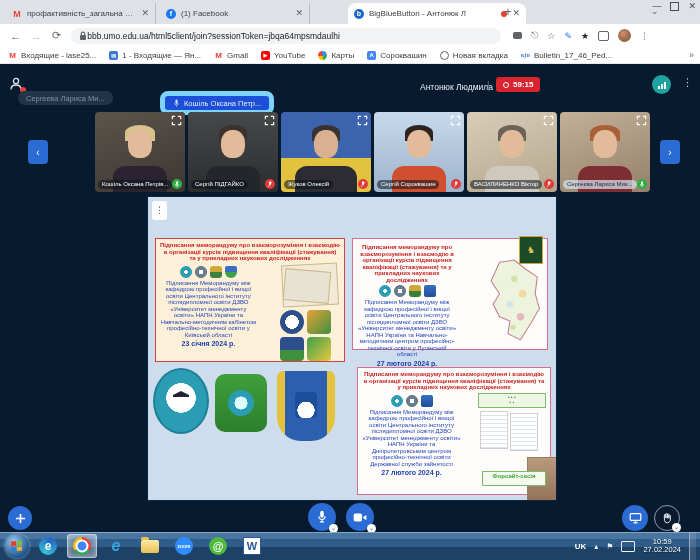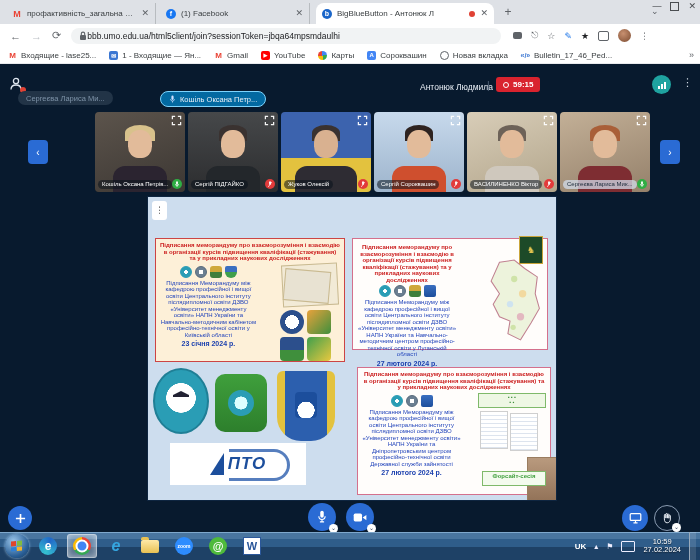--- a/index.html
+++ b/index.html
@@ -4,21 +4,21 @@
 <style>
   html,body{margin:0;padding:0;}
   body{font-family:"Liberation Sans",sans-serif;background:#000;}
   .screen{position:relative;width:700px;height:560px;overflow:hidden;background:#dee1e6;}
 
   
   .tabstrip{position:absolute;left:0;top:0;width:700px;height:24px;background:#dee1e6;}
   .tab{position:absolute;top:3px;height:21px;display:flex;align-items:center;gap:5px;padding:0 6px;
        font-size:8px;color:#3c4043;width:150px;box-sizing:border-box;}
   .tab.inactive{border-right:1px solid #b8bcc0;}
-  .tab.active{background:#fff;border-radius:8px 8px 0 0;}
+  .tab.active{background:#fff;border-radius:8px 8px 0 0;margin-left:32px;}
   .tab-title{white-space:nowrap;overflow:hidden;text-overflow:ellipsis;flex:1;}
   .tab-close{color:#5f6368;font-size:9px;line-height:9px;cursor:pointer;}
   .fav{width:10px;height:10px;border-radius:50%;display:inline-flex;align-items:center;justify-content:center;
        font-size:7px;font-weight:bold;flex:0 0 auto;}
   .fav-gmail{color:#ea4335;background:transparent;font-size:9px;}
   .fav-fb{background:#1877f2;color:#fff;}
   .fav-bbb{background:#1b66c9;color:#fff;}
   .recdot{width:6px;height:6px;border-radius:50%;background:#e04234;flex:0 0 auto;}
   .newtab{position:absolute;left:500px;top:5px;width:16px;height:16px;text-align:center;line-height:15px;
           font-size:12px;color:#5f6368;border-radius:50%;}
@@ -68,21 +68,21 @@
             font-size:8px;font-weight:bold;display:flex;align-items:center;gap:4px;padding:0 7px;}
   .recbadge .dot{width:6px;height:6px;border:1.4px solid #fff;border-radius:50%;background:#d9232e;box-sizing:border-box;}
   .connbtn{position:absolute;left:652px;top:11px;width:19px;height:19px;border-radius:50%;background:#1fa3a0;
            display:flex;align-items:flex-end;justify-content:center;gap:1px;padding-bottom:5px;box-sizing:border-box;}
   .connbtn i{display:block;width:2px;background:#fff;}
   .hdr-dots{position:absolute;left:682px;top:12px;color:#cfd8e2;font-size:11px;letter-spacing:0;}
 
   .pill{position:absolute;top:27px;height:14px;border-radius:8px;display:flex;align-items:center;gap:4px;
         padding:0 8px;font-size:7.5px;white-space:nowrap;}
   .pill1{left:18px;background:#223447;color:#7e93a8;}
-  .pill2{left:160px;background:#0369a1;color:#e8eef5;border:1px solid #7dd3fc;}
+  .pill2{left:160px;background:#1d4ed8;color:#e8eef5;border:5px solid #7dd3fc;}
 
   
   .camrow{position:absolute;left:95px;top:48px;width:557px;height:80px;display:flex;gap:3px;}
   .cam{position:relative;flex:0 0 90px;height:80px;border-radius:4px;overflow:hidden;background:#222;}
   .vid{position:absolute;inset:0;}
   .cam1 .vid{background:linear-gradient(160deg,#5c544c,#3c3733);}
   .cam2 .vid{background:linear-gradient(180deg,#46484a,#2c2d2f);}
   .cam3 .vid{background:linear-gradient(#3c63ae 0 58%,#e3c23e 58% 100%);}
   .cam4 .vid{background:linear-gradient(180deg,#c7d9ec,#9db4cc);}
   .cam5 .vid{background:linear-gradient(160deg,#d8cdb8,#b3a68c);}
@@ -514,25 +514,20 @@
                 <circle cx="40" cy="56" r="3.5" fill="#e3b8c0"></circle>
               <circle cx="33" cy="66" r="2.5" fill="#cfe3a8"></circle>
             </svg>
           </div>
         </div>
       </div>
 
       <div class="biglogo bl1"></div>
       <div class="biglogo bl2"></div>
       <div class="biglogo bl3"></div>
-      <div class="dnz">
-        <span class="swoosh"></span>
-        <span class="tri"></span>
-        <span class="txt">ПТО</span>
-      </div>
 
       <div class="panel pC">
         <div class="phead">Підписання меморандуму про взаєморозуміння і взаємодію в організації курсів підвищення кваліфікації (стажування) та у прикладних наукових дослідженнях</div>
         <div class="pcols">
           <div class="pleft">
             <div class="logorow">
               <span class="lg lg-teal"></span>
               <span class="lg lg-gear"></span>
               <span class="lg lg-blue"></span>
             </div>

